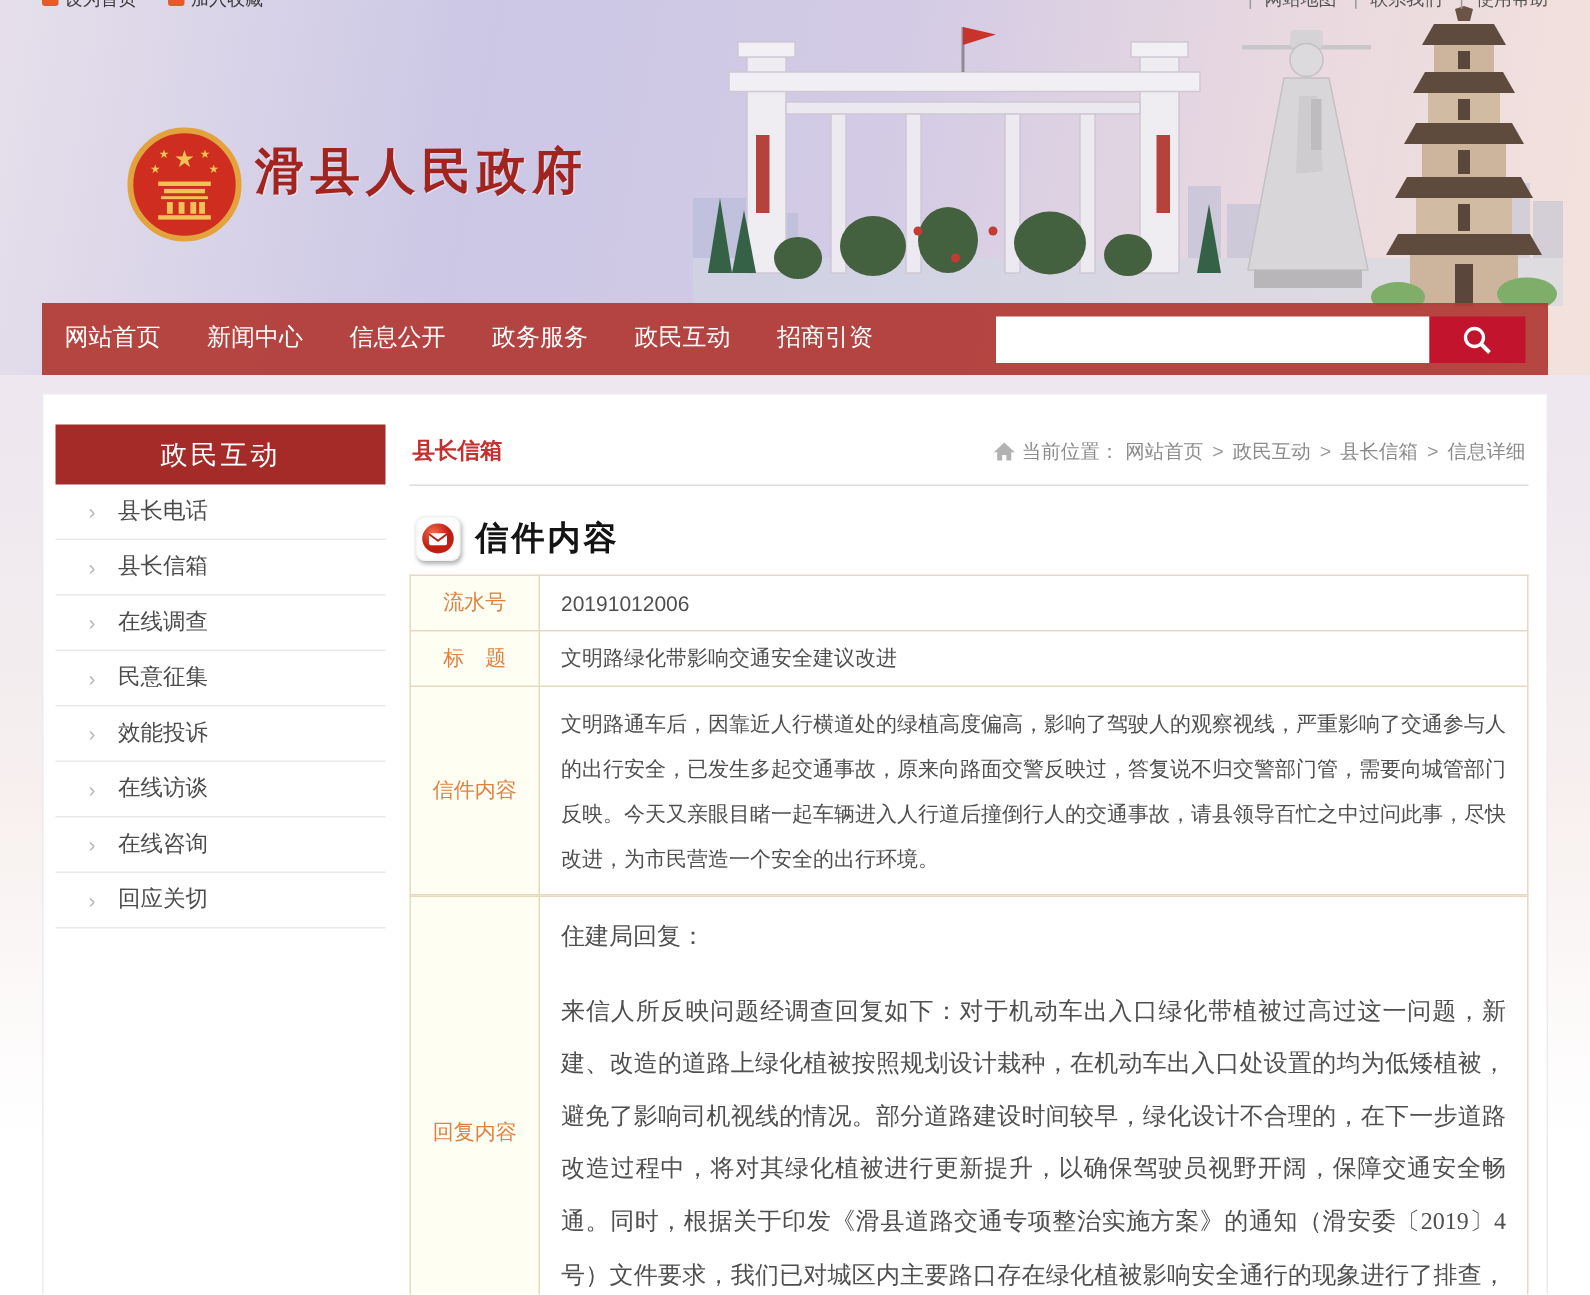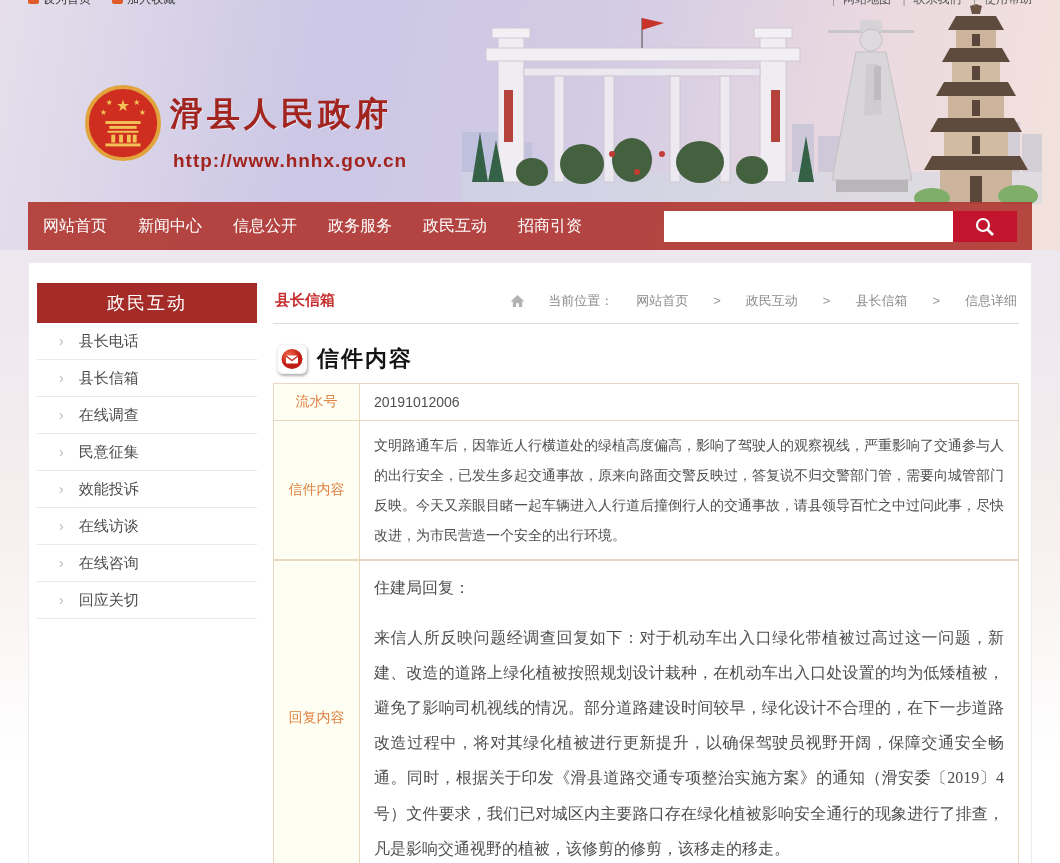--- a/index.html
+++ b/index.html
@@ -49,21 +49,21 @@
   .side-title { margin-top:12px; background:#a52b28; color:#fff; text-align:center;
     font-size:18px; height:40px; line-height:40px; letter-spacing:2px; }
   .side-item { height:37px; line-height:36px; border-bottom:1px solid #e9e9e9;
     padding-left:22px; color:#4c4c4c; font-size:15px; cursor:pointer; display:flex; align-items:center; }
   .side-chevron { color:#b8b8b8; font-size:14px; margin-right:15px; }
 
   .main { flex:1; padding-top:14px; min-width:0; }
   .title-row { display:flex; justify-content:space-between; align-items:center;
     padding:6px 2px 13px 2px; border-bottom:1px solid #dcdcdc; }
   .page-title { color:#c62f2f; font-size:15px; font-weight:bold; }
-  .breadcrumb { color:#8b8b8b; font-size:13px; display:flex; align-items:center; gap:23px; }
+  .breadcrumb { color:#8b8b8b; font-size:13px; display:flex; align-items:center; gap:4px; }
   .crumb { cursor:pointer; }
   .crumb-sep { color:#9a9a9a; margin:0 2px; }
 
   .section-title { display:flex; align-items:center; gap:10px; margin-top:16px; padding:4px 0 9px 4px; }
   .section-title-text { font-family:"Liberation Serif", serif; font-weight:bold;
     font-size:22px; color:#141414; letter-spacing:2px; }
   .mail-icon { width:30px; height:30px; background:#fdfdfd; border-radius:6px;
     box-shadow:1px 2px 3px rgba(80,80,80,.45), inset 0 0 2px #ddd;
     display:flex; align-items:center; justify-content:center; }
 
@@ -190,21 +190,20 @@
       <rect x="26" y="43" width="28" height="3"></rect>
       <rect x="24" y="48" width="32" height="2"></rect>
       <rect x="28" y="52" width="4" height="8"></rect>
         <rect x="36" y="52" width="4" height="8"></rect>
       <rect x="44" y="52" width="4" height="8"></rect>
         <rect x="50" y="52" width="4" height="8"></rect>
       <rect x="22" y="61" width="36" height="3"></rect>
     </g>
   </svg>
   <div class="site-title">滑县人民政府</div>
-  <div class="site-url">http://www.hnhx.gov.cn</div>
 
   <div class="nav">
     <div class="nav-items">
       <a class="nav-item">网站首页</a>
       <a class="nav-item">新闻中心</a>
       <a class="nav-item">信息公开</a>
       <a class="nav-item">政务服务</a>
       <a class="nav-item">政民互动</a>
       <a class="nav-item">招商引资</a>
     </div>
@@ -293,20 +292,24 @@
       </span>
       <span class="section-title-text">信件内容</span>
     </div>
     <table class="info">
       <tbody>
           <tr>
         <td class="lbl">流水号</td>
         <td class="val">20191012006</td>
       </tr>
       <tr>
+        <td class="lbl">标　题</td>
+        <td class="val">文明路绿化带影响交通安全建议改进</td>
+      </tr>
+      <tr>
         <td class="lbl">信件内容</td>
         <td class="val letter-body">文明路通车后，因靠近人行横道处的绿植高度偏高，影响了驾驶人的观察视线，严重影响了交通参与人的出行安全，已发生多起交通事故，原来向路面交警反映过，答复说不归交警部门管，需要向城管部门反映。今天又亲眼目睹一起车辆进入人行道后撞倒行人的交通事故，请县领导百忙之中过问此事，尽快改进，为市民营造一个安全的出行环境。</td>
       </tr>
     </tbody>
       </table>
 
     <table class="info">
       <tbody>
       <tr>
         <td class="lbl">回复内容</td>

